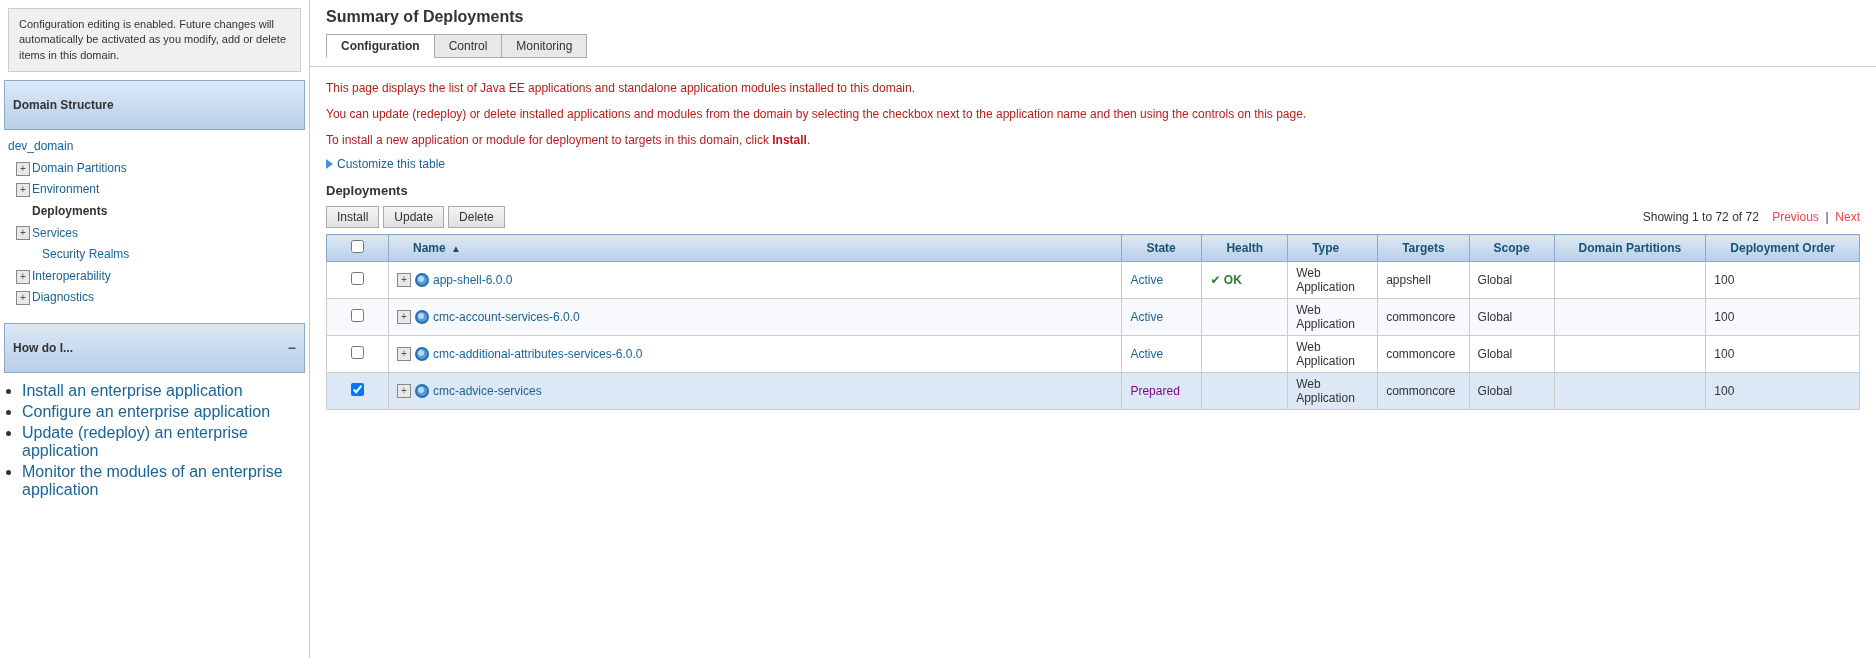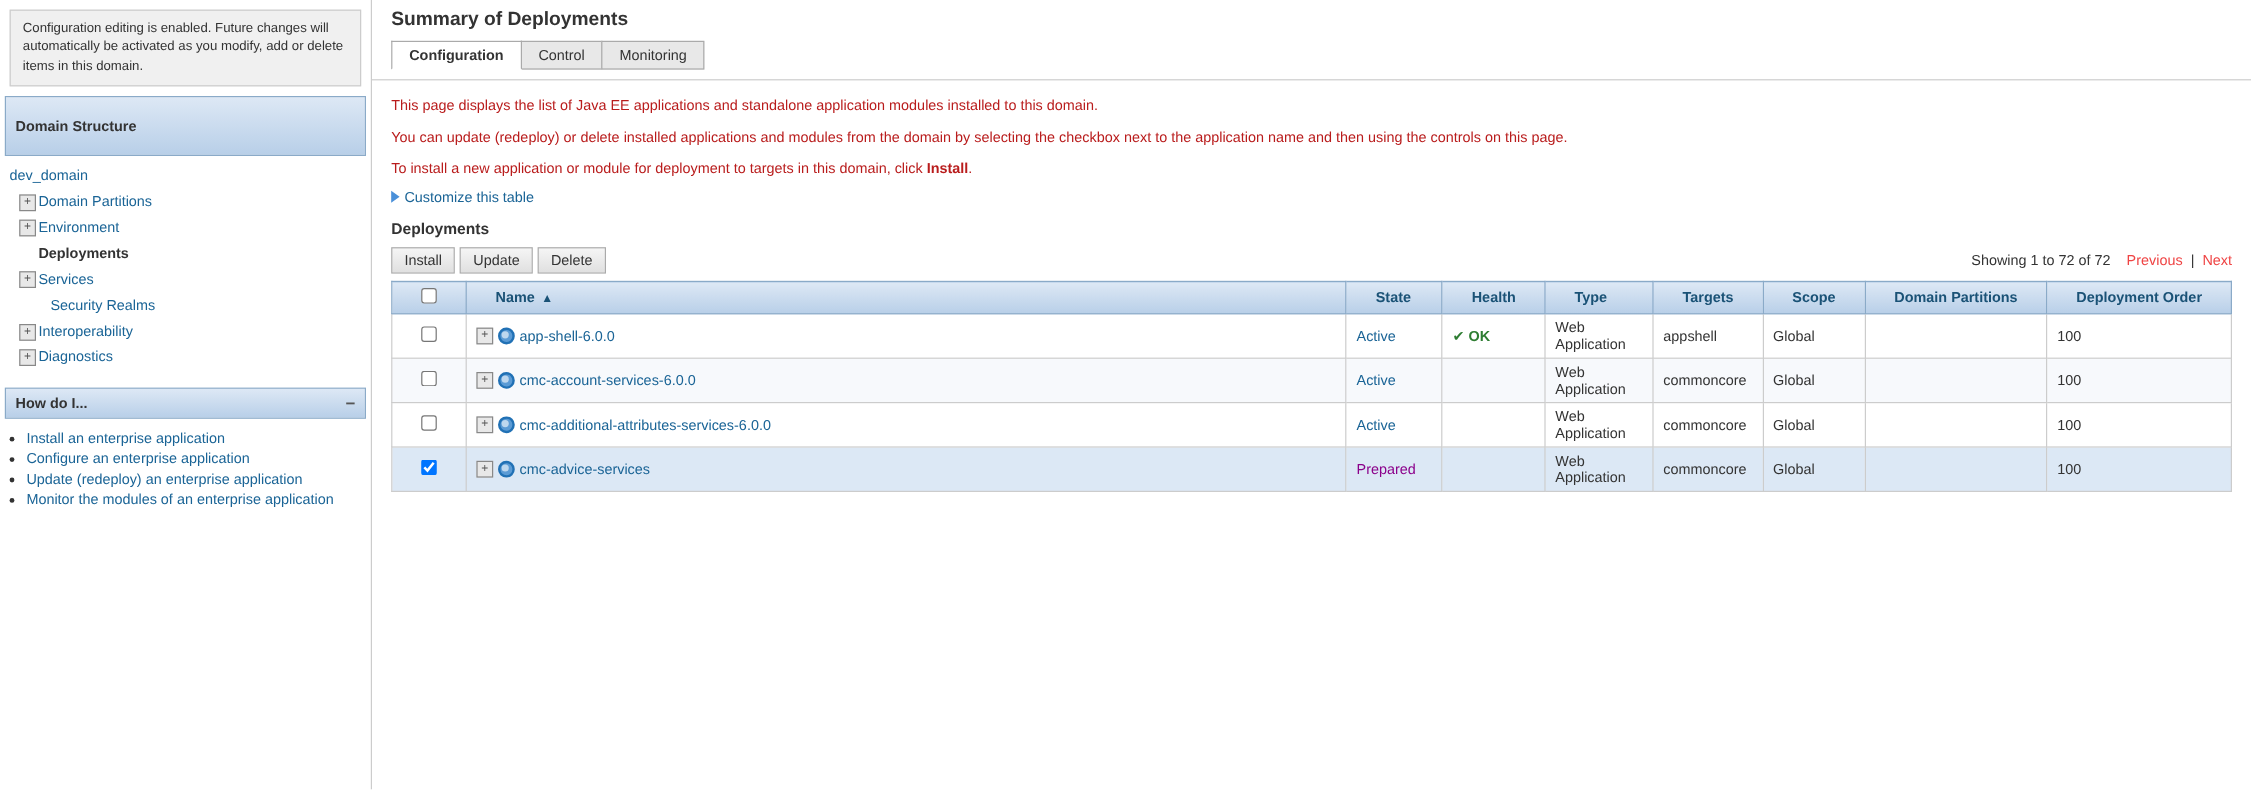--- a/index.html
+++ b/index.html
@@ -52,32 +52,32 @@
       margin-right: 2px;
       color: #555;
     }
     
     .indent1 { margin-left: 8px; }
     .indent2 { margin-left: 18px; }
     
     .howdoi-header {
       background: linear-gradient(to bottom, #dde8f5, #b8cfe8);
       border: 1px solid #8aaac8;
-      padding: 4px 8px;
+      padding: 16px 8px;
       font-weight: bold;
       font-size: 12px;
       margin: 8px 4px 0 4px;
       display: flex;
       justify-content: space-between;
       align-items: center;
     }
     
     .howdoi-content {
       padding: 6px 8px;
-      font-size: 12px;
+      font-size: 16px;
     }
     
     .howdoi-content ul { padding-left: 14px; }
     .howdoi-content li { margin: 3px 0; }
     .howdoi-content li a { color: #1a6496; text-decoration: none; }
     
     
     .main-content { flex: 1; padding: 0; }
     
     .page-header {

